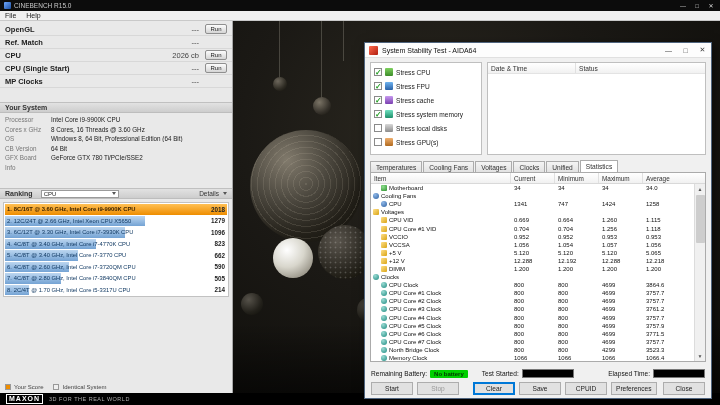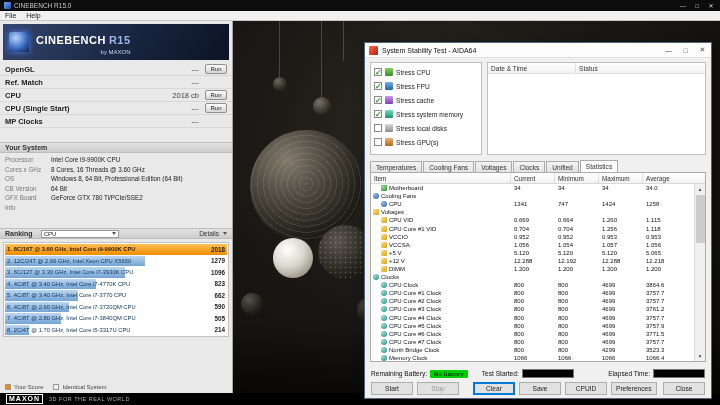--- a/index.html
+++ b/index.html
@@ -205,29 +205,20 @@
     <span class="sphere sp-big"></span>
     <span class="sphere sp-white"></span>
     <span class="sphere sp-dots"></span>
     <span class="sphere sp-s1"></span>
     <span class="sphere sp-s2"></span>
     <span class="floor-shadow"></span>
   </div>
 
   <div class="cb-panel">
 
-    <div class="cb-logo">
-      <span class="cb-cube"></span>
-      <span class="cb-logo-text">
-        <span class="cb-logo-title">
-          <span>CINEBENCH</span><span class="ver">R15</span>
-        </span>
-        <div class="cb-logo-by">by MAXON</div>
-      </span>
-    </div>
 
     <div class="bench-list">
 
         <div class="bench-row">
           <span class="b-label">OpenGL</span>
           <span class="b-value">---</span>
           <span class="btn-slot">
             <span class="run-btn">Run</span>
           </span>
         </div>
@@ -235,21 +226,21 @@
         <div class="bench-row">
           <span class="b-label">Ref. Match</span>
           <span class="b-value">---</span>
           <span class="btn-slot">
             
           </span>
         </div>
 
         <div class="bench-row">
           <span class="b-label">CPU</span>
-          <span class="b-value">2018 cb</span>
+          <span class="b-value">2026 cb</span>
           <span class="btn-slot">
             <span class="run-btn">Run</span>
           </span>
         </div>
 
         <div class="bench-row">
           <span class="b-label">CPU (Single Start)</span>
           <span class="b-value">---</span>
           <span class="btn-slot">
             <span class="run-btn">Run</span>

